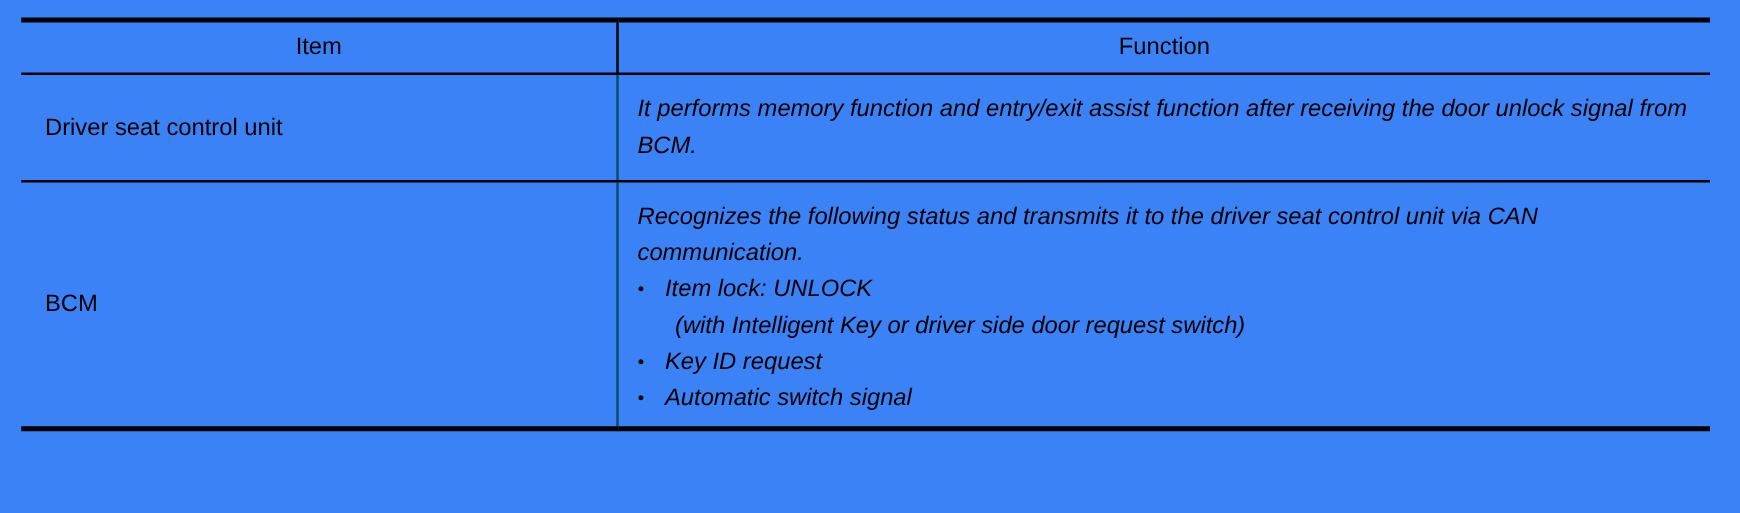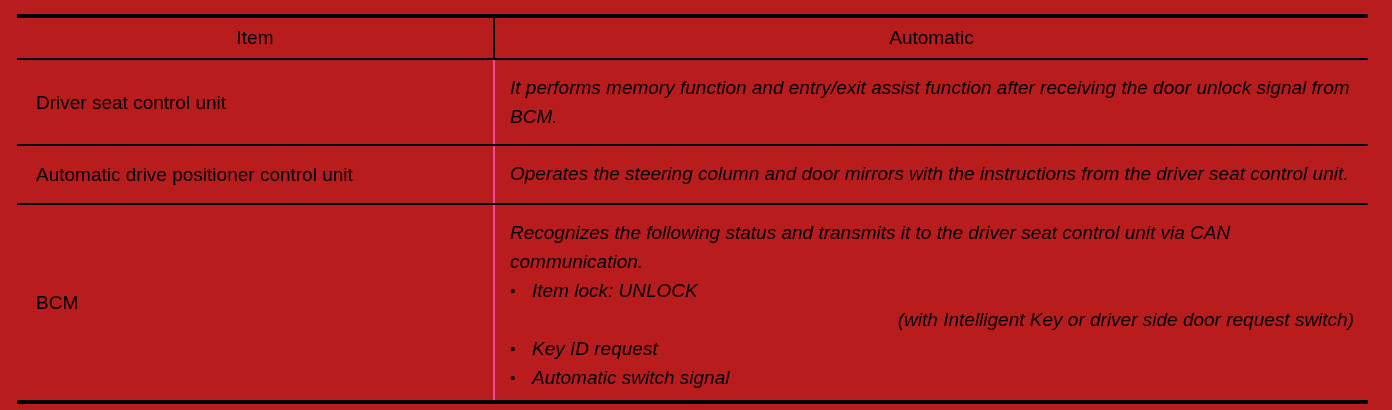--- a/index.html
+++ b/index.html
@@ -12,21 +12,21 @@
     height: 410px;
     font-family: "Liberation Sans", sans-serif;
     color: #000000;
     overflow: hidden;
   }
 
   #page {
     position: relative;
     width: 1392px;
     height: 410px;
-    background: #b91c1c;
+    background: #3b82f6;
   }
 
   .spec-table {
     position: absolute;
     left: 17px;
     top: 14px;
     width: 1351px;
     border-collapse: collapse;
     table-layout: fixed;
   }
@@ -52,21 +52,21 @@
 
   
   .spec-table tbody td {
     border-bottom: 2px solid #000000;
     padding: 0;
     font-size: 19px;
     vertical-align: top;
     line-height: 29px;
   }
   .spec-table tbody td.cell-item {
-    border-right: 2px solid #ec4899;
+    border-right: 2px solid #0c4a6e;
     padding: 14px 10px 14px 19px;
     vertical-align: middle;
     white-space: nowrap;
   }
   .spec-table tbody td.cell-func {
     padding: 13px 14px 13px 15px;
     font-style: italic;
   }
   .spec-table tbody tr.last-row td {
     border-bottom: 4px solid #000000;
@@ -92,54 +92,47 @@
   .bullet-list li .bullet-dot {
     position: absolute;
     left: 0;
     top: 0;
     line-height: 29px;
     font-size: 15px;
   }
   .bullet-list li .sub-line {
     display: block;
     padding-left: 8px;
-    text-align: right;
   }
 </style>
 </head>
 <body>
 
 <div id="page">
 
   <table class="spec-table">
     <colgroup>
       <col class="col-item">
       <col class="col-func">
     </colgroup>
     <thead>
       <tr>
         <th class="cell-item">Item</th>
-        <th class="cell-func">Automatic</th>
+        <th class="cell-func">Function</th>
       </tr>
     </thead>
     <tbody>
 
       <tr>
         <td class="cell-item">Driver seat control unit</td>
         <td class="cell-func">
           <p class="func-para">It performs memory function and entry/exit assist function after receiving the door unlock signal from BCM.</p>
         </td>
       </tr>
 
-      <tr>
-        <td class="cell-item">Automatic drive positioner control unit</td>
-        <td class="cell-func">
-          <p class="func-para">Operates the steering column and door mirrors with the instructions from the driver seat control unit.</p>
-        </td>
-      </tr>
 
       <tr class="last-row">
         <td class="cell-item">BCM</td>
         <td class="cell-func">
           <p class="func-para">Recognizes the following status and transmits it to the driver seat control unit via CAN communication.</p>
           <ul class="bullet-list">
             <li>
               <span class="bullet-dot">•</span>
               <span>Item lock: UNLOCK</span>
               <span class="sub-line">(with Intelligent Key or driver side door request switch)</span>

